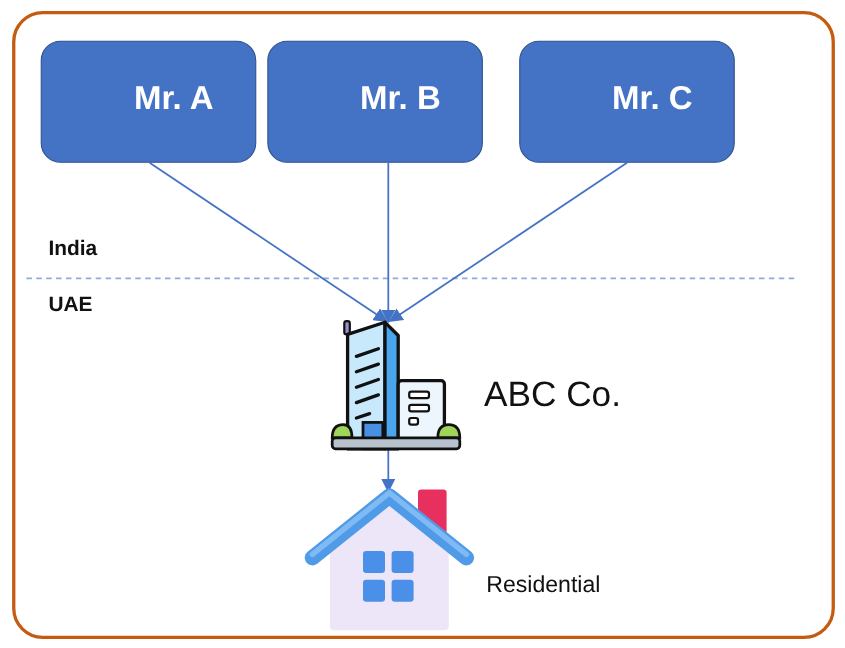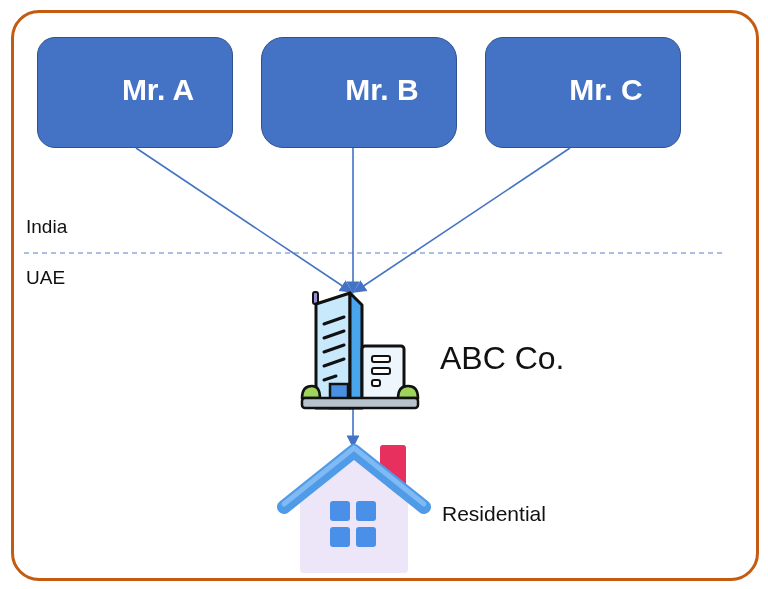--- a/index.html
+++ b/index.html
@@ -1,37 +1,37 @@
 <!DOCTYPE html>
 <html><head>
 <meta charset="utf-8">
 <style>
   html, body { margin:0; padding:0; background:#ffffff; }
   body { width:768px; height:589px; position:relative; overflow:hidden; font-family:"Liberation Sans", sans-serif; }
   .frame { position:absolute; left:11px; top:10px; width:748px; height:571px; border:3px solid #c55a11; border-radius:28px; box-sizing:border-box; }
   .person { position:absolute; top:37px; width:196px; height:111px; background:#4472c4; border:1px solid #2f528f; border-radius:18px; box-sizing:border-box;
             color:#ffffff; font-weight:bold; font-size:30px; display:flex; align-items:center; justify-content:center; padding-bottom:6px;padding-left:46px; }
-  .region { position:absolute; left:26px; font-weight:normal; font-size:19px; color:#111; }
+  .region { position:absolute; left:44px; font-weight:bold; font-size:19px; color:#111; }
   svg.lines { position:absolute; left:0; top:0; }
   .label { position:absolute; color:#111; }
   .abc { left:440px; top:340px; font-size:32px; }
-  .res { left:442px; top:498px; font-size:21px; line-height:31px; }
+  .res { left:442px; top:516px; font-size:21px; line-height:31px; }
 </style>
 </head>
 <body>
 
 <div class="frame"></div>
 
 <div class="person" style="left:37px;">
     <span>Mr. A</span>
   </div>
-<div class="person" style="left:261px;border-radius:22px;">
+<div class="person" style="left:243px;">
     <span>Mr. B</span>
   </div>
-<div class="person" style="left:485px;">
+<div class="person" style="left:472px;">
     <span>Mr. C</span>
   </div>
 
 <svg class="lines" width="768" height="589">
   <defs>
     <marker id="arr" markerWidth="8" markerHeight="8" refX="6" refY="4" orient="auto">
       <path d="M0,0 L8,4 L0,8 Z" fill="#4472c4"></path>
     </marker>
   </defs>
   <line x1="24" y1="253" x2="722" y2="253" stroke="#8faadc" stroke-width="1.5" stroke-dasharray="5,4"></line>

